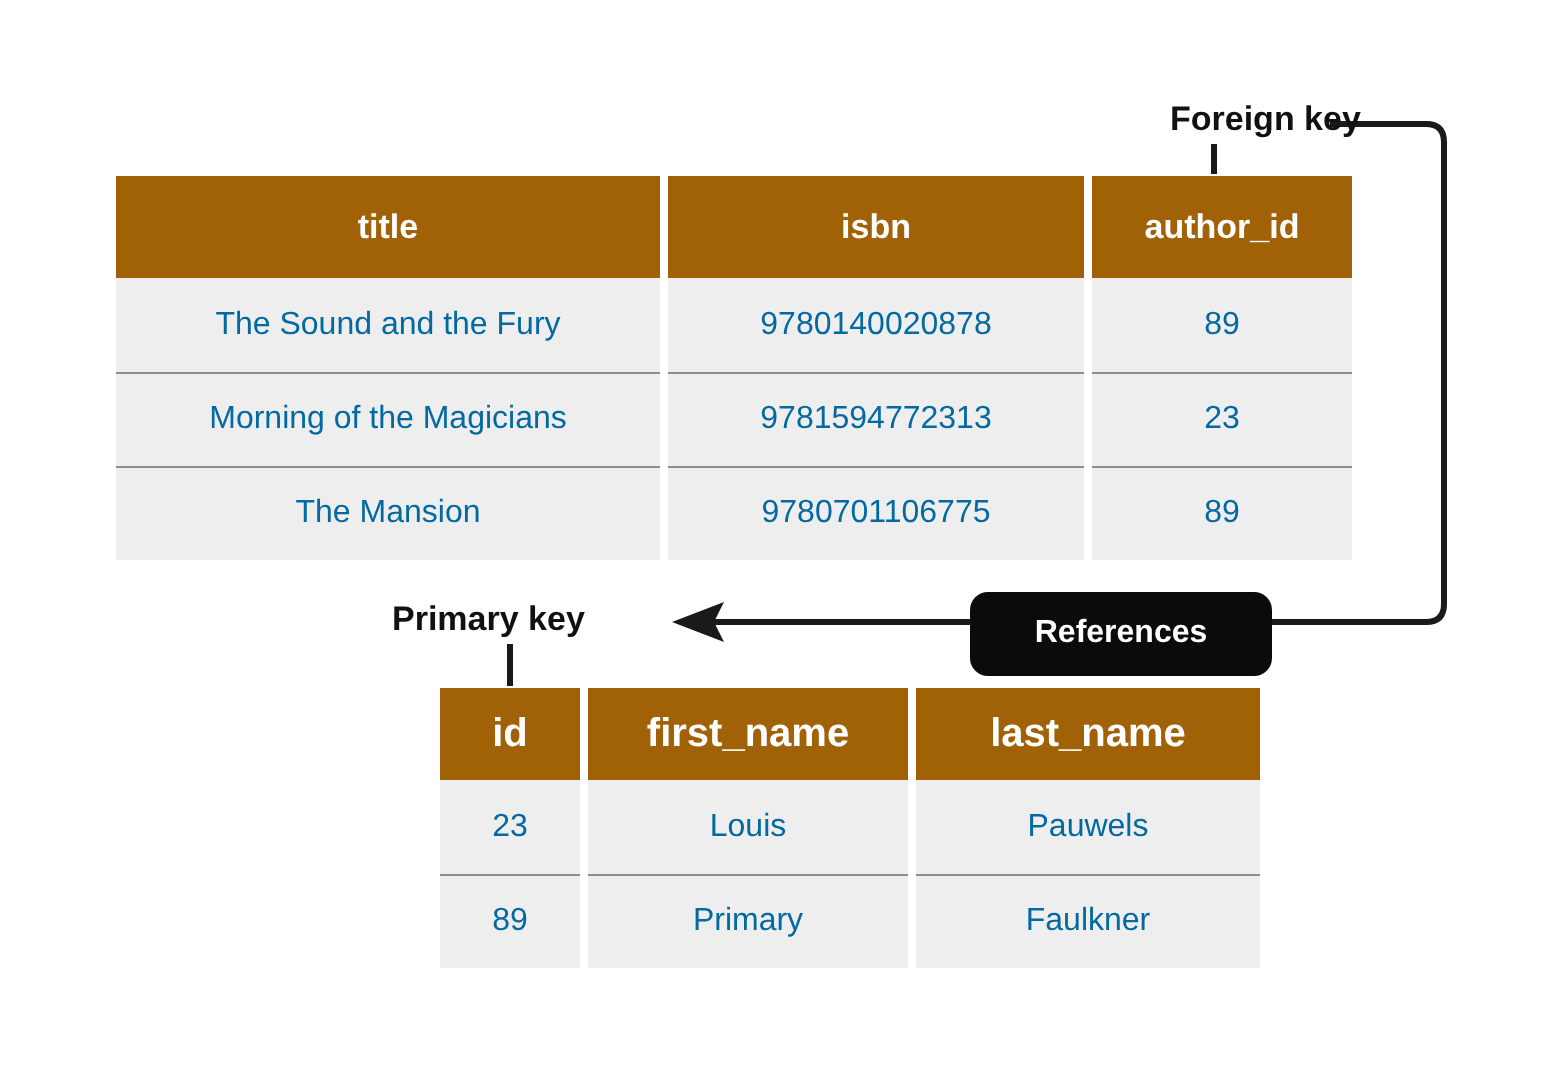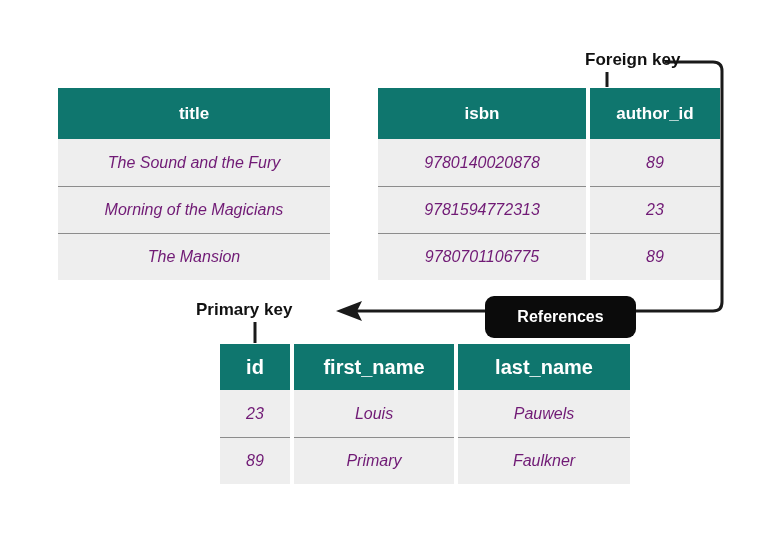--- a/index.html
+++ b/index.html
@@ -26,46 +26,45 @@
     align-items: flex-start;
   }
   .col {
     display: flex;
     flex-direction: column;
     margin-right: 4px;
   }
   .col:last-child { margin-right: 0; }
 
   .col-head {
-    background: #0f766e;
+    background: #a16207;
     color: #ffffff;
     font-weight: bold;
     display: flex;
     align-items: center;
     justify-content: center;
     box-sizing: border-box;
   }
   .cell {
     background: #eeeeee;
-    color: #701a75;
+    color: #0369a1;
     display: flex;
     align-items: center;
     justify-content: center;
     box-sizing: border-box;
     border-top: 1px solid #8c8c8c;
-    font-style: italic;
   }
   .cell.first-cell { border-top: none; }
 
   
   #table-books { left: 58px; top: 88px; }
   #table-books .col-head { height: 51px; font-size: 17px; }
   #table-books .cell { height: 47px; font-size: 16px; }
   #table-books .col.c-title { width: 272px; }
-  #table-books .col.c-isbn  { width: 208px; margin-left: 44px; }
+  #table-books .col.c-isbn  { width: 208px; }
   #table-books .col.c-aid   { width: 130px; }
 
   
   #table-authors { left: 220px; top: 344px; }
   #table-authors .col-head { height: 46px; font-size: 20px; }
   #table-authors .cell { height: 47px; font-size: 16px; }
   #table-authors .col.c-id    { width: 70px; }
   #table-authors .col.c-first { width: 160px; }
   #table-authors .col.c-last  { width: 172px; }
 

